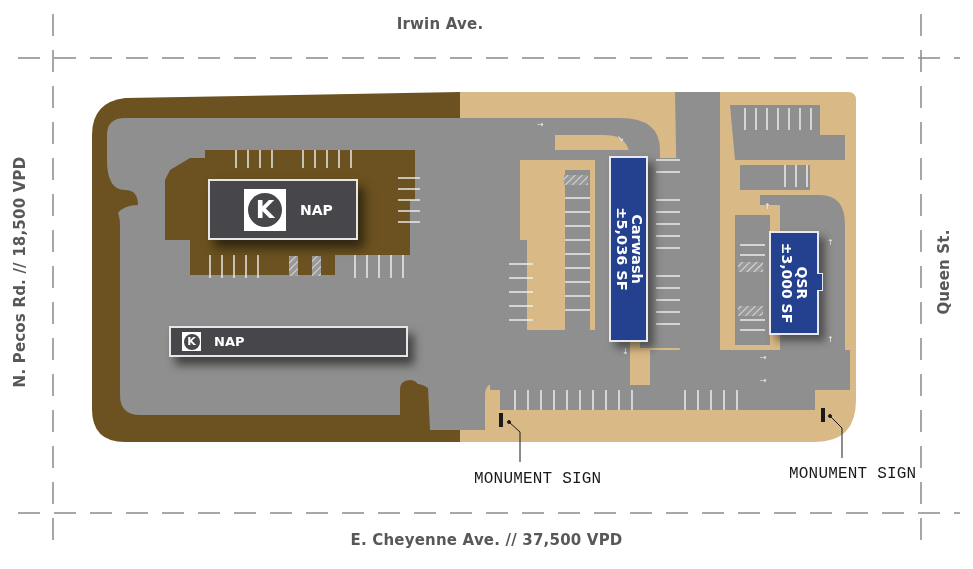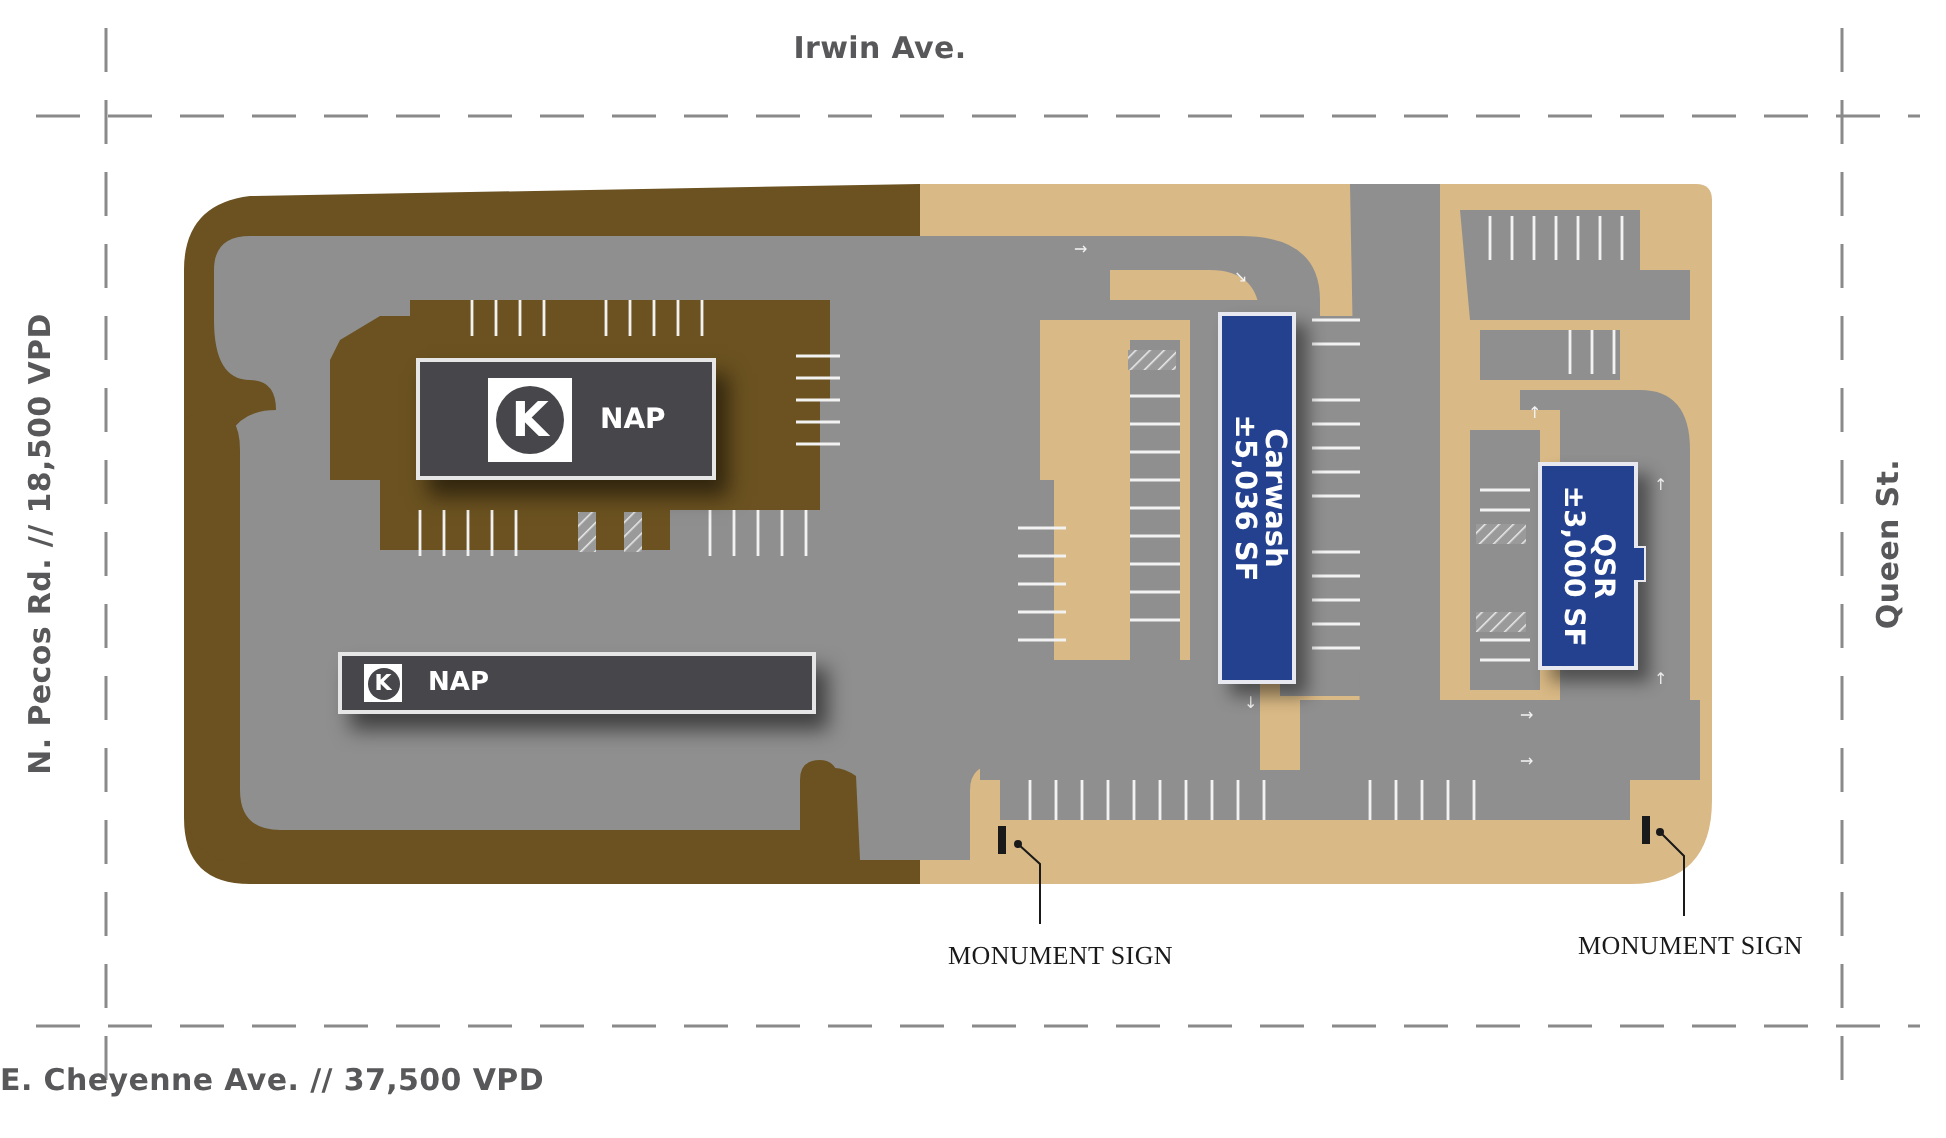--- a/index.html
+++ b/index.html
@@ -1,19 +1,19 @@
 <!DOCTYPE html>
 <html><head>
 <meta charset="utf-8">
 <style>
   html,body{margin:0;padding:0;background:#ffffff;}
   body{width:973px;height:569px;position:relative;overflow:hidden;font-family:"DejaVu Sans","Liberation Sans",sans-serif;}
   .street{position:absolute;color:#58585a;font-weight:bold;font-size:15px;white-space:nowrap;letter-spacing:0.2px;}
   .street-top{left:0;width:880px;top:15px;text-align:center;}
-  .street-bottom{left:0;width:973px;top:531px;font-size:15px;}
+  .street-bottom{left:0;width:973px;top:531px;text-align:center;font-size:15px;}
   .street-left{left:20px;top:272px;transform:translate(-50%,-50%) rotate(-90deg);transform-origin:center;}
   .street-right{left:944px;top:272px;transform:translate(-50%,-50%) rotate(-90deg);transform-origin:center;}
   svg.map{position:absolute;left:0;top:0;}
   .bldg{position:absolute;background:#47464b;border:2px solid #e6e6e6;box-shadow:6px 8px 10px rgba(0,0,0,0.55);color:#fff;font-weight:bold;box-sizing:border-box;display:flex;align-items:center;}
   .bldg-nap1{left:208px;top:179px;width:150px;height:61px;justify-content:flex-start;}
   .bldg-nap2{left:169px;top:326px;width:239px;height:31px;}
   .klogo{background:#fff;display:flex;align-items:center;justify-content:center;}
   .klogo .kc{background:#47464b;border-radius:50%;color:#fff;display:flex;align-items:center;justify-content:center;font-weight:bold;}
   .nap1-logo{width:42px;height:42px;margin-left:34px;}
   .nap1-logo .kc{width:34px;height:34px;font-size:24px;}
@@ -21,21 +21,21 @@
   .nap2-logo{width:19px;height:19px;margin-left:11px;}
   .nap2-logo .kc{width:16px;height:16px;font-size:11px;}
   .nap2-label{margin-left:13px;font-size:13px;}
   .blue{position:absolute;background:#24418f;border:2px solid #e8e8f0;box-sizing:border-box;box-shadow:6px 6px 8px rgba(0,0,0,0.45);color:#fff;font-weight:bold;}
   .carwash{left:609px;top:156px;width:39px;height:186px;}
   .qsr{left:769px;top:231px;width:50px;height:104px;}
   .vtext{position:absolute;left:50%;top:50%;transform:translate(-50%,-50%) rotate(90deg);white-space:nowrap;text-align:center;line-height:1.05;}
   .carwash .vtext{font-size:14.5px;}
   .qsr .vtext{font-size:14px;}
   .qsr-notch{position:absolute;right:-6px;top:40px;width:5px;height:16px;background:#24418f;border:1px solid #e8e8f0;border-left:none;}
-  .mon-label{position:absolute;font-size:13px;color:#1a1a1a;font-family:Liberation Serif, serif;letter-spacing:0.2px;}
+  .mon-label{position:absolute;font-size:16px;color:#1a1a1a;font-family:Liberation Mono, monospace;letter-spacing:0.2px;}
   .mon1{left:474px;top:470px;}
   .mon2{left:789px;top:465px;}
 </style>
 </head>
 <body>
 
 <svg class="map" width="973" height="569" viewBox="0 0 973 569" xmlns="http://www.w3.org/2000/svg">
   <defs>
     <pattern id="hatch" width="5" height="5" patternUnits="userSpaceOnUse" patternTransform="rotate(45)">
       <rect width="5" height="5" fill="#9a9a9a"></rect>

